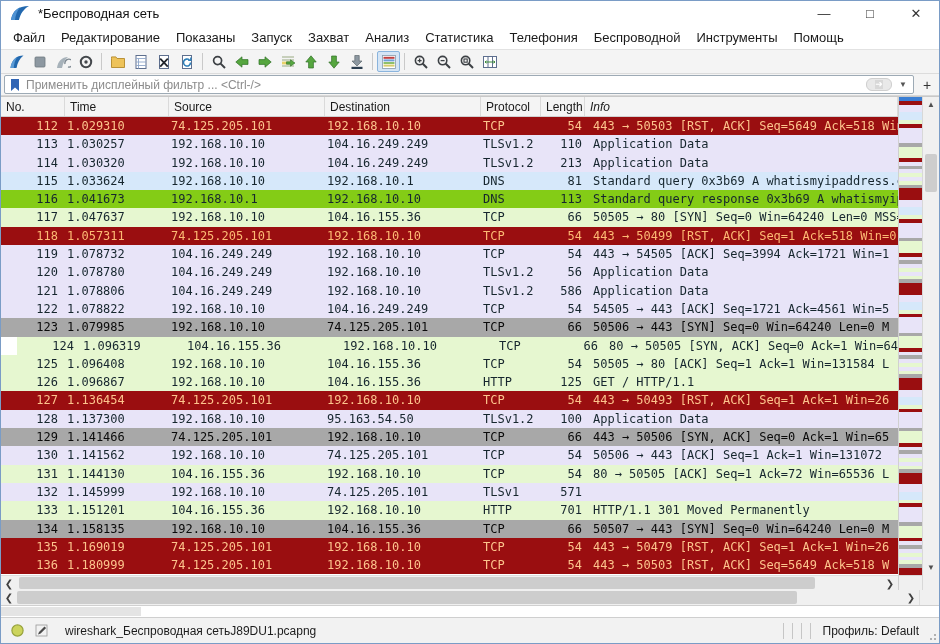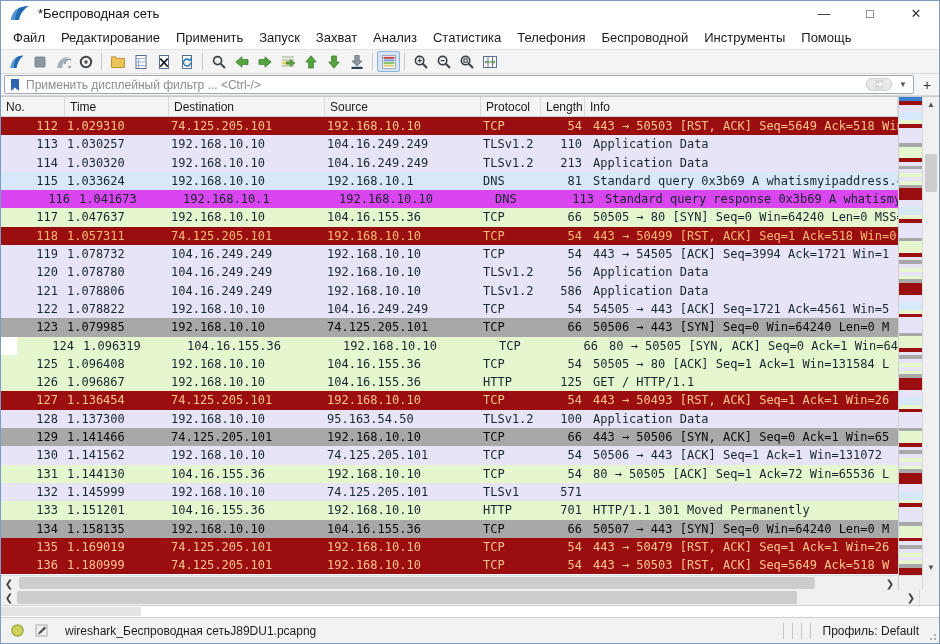--- a/index.html
+++ b/index.html
@@ -49,21 +49,21 @@
   .cell { overflow:hidden; flex:0 0 auto; }
   .c-no     { width:64px;  text-align:right; padding-right:7px; }
   .c-time   { width:104px; padding-left:2px; }
   .c-src    { width:156px; padding-left:2px; }
   .c-dst    { width:156px; padding-left:2px; }
   .c-proto  { width:60px;  padding-left:2px; }
   .c-len    { width:44px;  text-align:right; padding-right:3px; }
   .c-info   { flex:1 1 auto; padding-left:8px; }
   
   .th-no{width:64px;} .th-time{width:104px;} .th-src{width:156px;} .th-dst{width:156px;}
-  .th-proto{width:60px;} .th-len{width:44px;} .th-info{flex:1;}
+  .th-proto{width:60px;} .th-len{width:44px;} .th-info{flex:1;font-style:italic;}
   
   .mini-col { width:24px; display:flex; flex-direction:column; background:#ffffff; border-left:1px solid #d0d0d0; }
   .mini-viewport { height:4px; background:#3b7fd4; flex:0 0 auto; }
   .mini-stripes { flex:1; display:flex; flex-direction:column; overflow:hidden; }
   .mini-stripes div { flex:1; }
   .mini-filler { height:15px; background:#f0f0f0; flex:0 0 auto; border-top:1px solid #dadada;}
   .vs-col { width:17px; background:#f0f0f0; border-left:1px solid #d8d8d8; display:flex; flex-direction:column; }
   .vs-arrow { height:15px; display:flex; align-items:center; justify-content:center; font-size:8px; color:#505050; flex:0 0 auto;}
   .vs-track { flex:1; position:relative; }
   .vs-thumb { position:absolute; top:42px; left:2px; right:2px; height:38px; background:#cdcdcd; border-radius:2px; }
@@ -105,21 +105,21 @@
     <div class="win-controls">
       <div class="win-btn">—</div>
       <div class="win-btn">□</div>
       <div class="win-btn">✕</div>
     </div>
   </div>
 
   <div class="menubar" id="menubar">
       <span class="menu-item">Файл</span>
       <span class="menu-item">Редактирование</span>
-      <span class="menu-item">Применить</span>
+      <span class="menu-item">Показаны</span>
       <span class="menu-item">Запуск</span>
       <span class="menu-item">Захват</span>
       <span class="menu-item">Анализ</span>
       <span class="menu-item">Статистика</span>
       <span class="menu-item">Телефония</span>
       <span class="menu-item">Беспроводной</span>
       <span class="menu-item">Инструменты</span>
       <span class="menu-item">Помощь</span>
     </div>
 
@@ -265,22 +265,22 @@
       <div class="caret-btn">▼</div>
     </div>
     <div class="plus-btn">+</div>
   </div>
 
   <div class="packet-area">
     <div class="list-col">
       <div class="thead" id="thead">
           <div class="th th-no">No.</div>
           <div class="th th-time">Time</div>
+          <div class="th th-src">Source</div>
           <div class="th th-dst">Destination</div>
-          <div class="th th-src">Source</div>
           <div class="th th-proto">Protocol</div>
           <div class="th th-len">Length</div>
           <div class="th th-info">Info</div>
         </div>
       <div class="rows" id="rows">
           <div class="prow" style="background: rgb(154, 14, 16); color: rgb(253, 196, 141);">
             <div class="cell c-no">112</div>
             <div class="cell c-time">1.029310</div>
             <div class="cell c-src">74.125.205.101</div>
             <div class="cell c-dst">192.168.10.10</div>
@@ -308,21 +308,21 @@
           </div>
           <div class="prow" style="background: rgb(214, 232, 250); color: rgb(22, 38, 46);">
             <div class="cell c-no">115</div>
             <div class="cell c-time">1.033624</div>
             <div class="cell c-src">192.168.10.10</div>
             <div class="cell c-dst">192.168.10.1</div>
             <div class="cell c-proto">DNS</div>
             <div class="cell c-len">81</div>
             <div class="cell c-info">Standard query 0x3b69 A whatismyipaddress.com</div>
           </div>
-          <div class="prow" style="background: #d946ef; color: rgb(22, 38, 46); padding-left: 12px;">
+          <div class="prow" style="background: #84cc16; color: rgb(22, 38, 46);">
             <div class="cell c-no">116</div>
             <div class="cell c-time">1.041673</div>
             <div class="cell c-src">192.168.10.1</div>
             <div class="cell c-dst">192.168.10.10</div>
             <div class="cell c-proto">DNS</div>
             <div class="cell c-len">113</div>
             <div class="cell c-info">Standard query response 0x3b69 A whatismyipaddress</div>
           </div>
           <div class="prow" style="background: rgb(230, 247, 208); color: rgb(22, 38, 46);">
             <div class="cell c-no">117</div>

